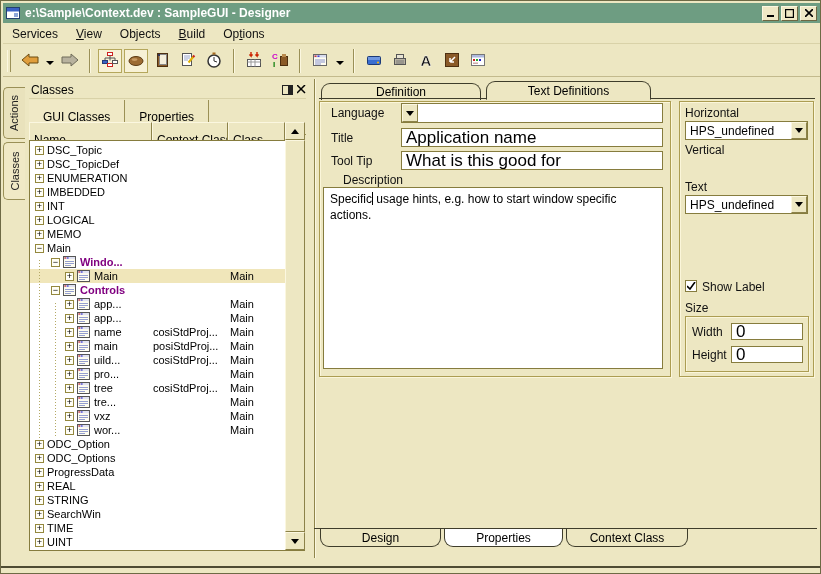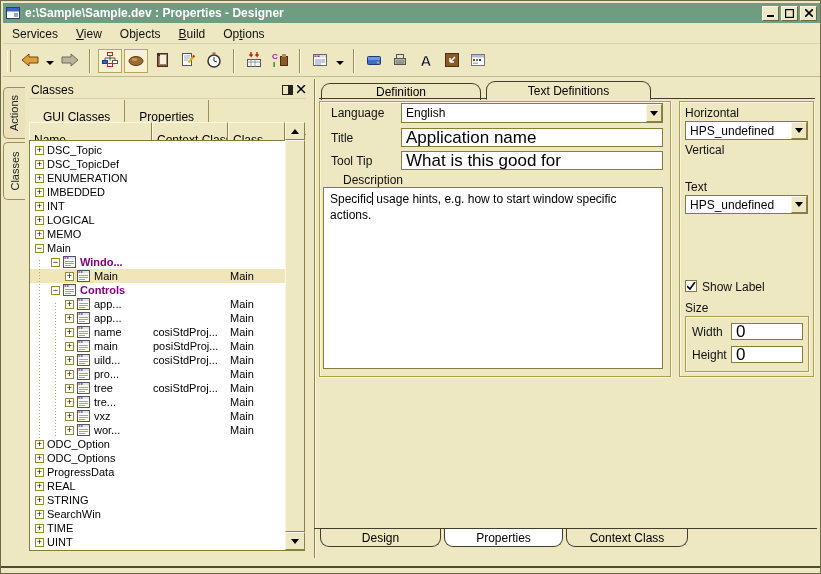--- a/index.html
+++ b/index.html
@@ -82,21 +82,21 @@
 <div class="win">
 
   <div class="titlebar">
     <span style="display:inline-flex;">
       <svg width="15" height="13">
           <rect x="0.5" y="0.5" width="13" height="11" fill="#fff" stroke="#23406e"></rect>
           <rect x="1" y="1" width="12" height="3.5" fill="#3b62c4"></rect>
           <rect x="8" y="6" width="4" height="4" fill="#8ea7d8"></rect>
         </svg>
     </span>
-    <span class="title">e:\Sample\Sample.dev : Properties - Designer</span>
+    <span class="title">e:\Sample\Context.dev : SampleGUI - Designer</span>
     <span class="winbtns">
       <button class="winbtn">
           <svg width="8" height="8">
             <rect x="0" y="6" width="7" height="2" fill="#000"></rect>
           </svg>
         </button>
       <button class="winbtn">
           <svg width="9" height="9">
             <rect x="0.5" y="0.5" width="8" height="8" fill="none" stroke="#000" stroke-width="1.4"></rect>
           </svg>
@@ -550,21 +550,20 @@
         <span>Definition</span>
       </div>
       <div class="ttab active" style="left: 485px; width: 165px; top: 80px;">
         <span>Text Definitions</span>
       </div>
     </div>
 
   <div class="grp" style="left:318px;top:100px;width:352px;height:276px;"></div>
   <span class="flabel" style="left:330px;top:105px;">Language</span>
   <div class="combo" style="left:400px;top:102px;width:262px;height:20px;">
-    <span class="cval">English</span>
     <span class="cbtn">
         <i></i>
       </span>
   </div>
   <span class="flabel" style="left:330px;top:130px;">Title</span>
   <div class="field" style="left:400px;top:127px;width:262px;height:19px;">
     <input readonly="" value="Application name" style="">
   </div>
   <span class="flabel" style="left:330px;top:153px;">Tool Tip</span>
   <div class="field" style="left:400px;top:150px;width:262px;height:19px;">

